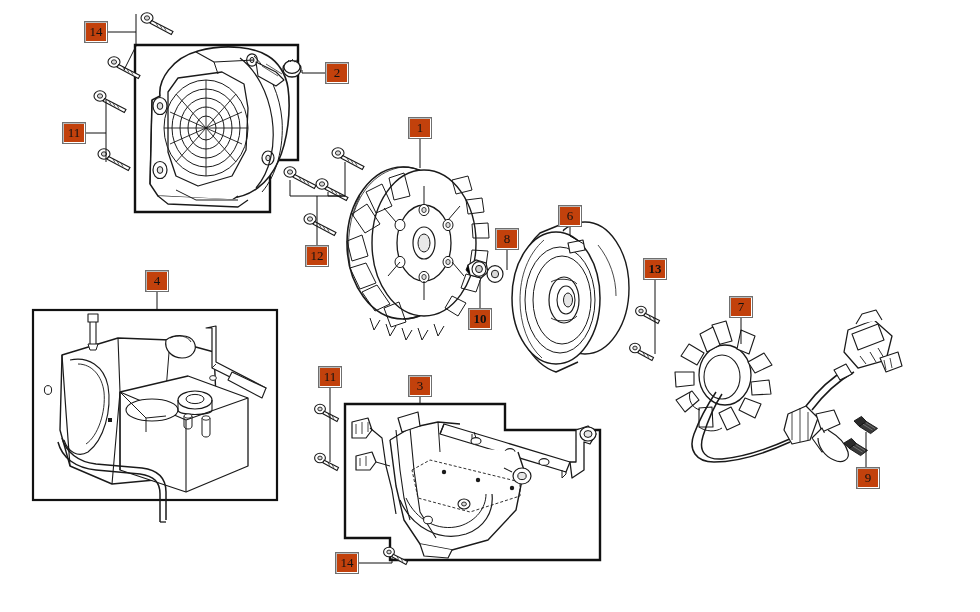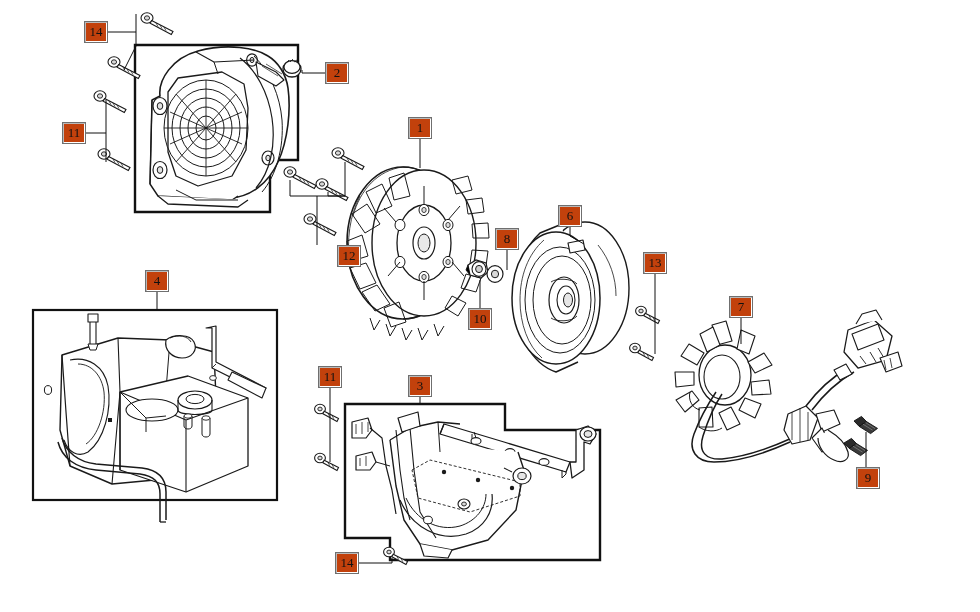--- a/index.html
+++ b/index.html
@@ -438,23 +438,23 @@
     <path d="M359,563 L392,563 L392,558"></path>
   </g>
 </svg>
 
 <div class="callout" style="left:84px;  top:21px;">14</div>
 <div class="callout" style="left:325px; top:62px;">2</div>
 <div class="callout" style="left:62px;  top:122px;">11</div>
 <div class="callout" style="left:408px; top:117px;">1</div>
 <div class="callout" style="left:495px; top:228px;">8</div>
 <div class="callout" style="left:558px; top:205px;">6</div>
-<div class="callout" style="left:643px; top:252px;">13</div>
+<div class="callout" style="left:643px; top:258px;font-weight:bold;">13</div>
 <div class="callout" style="left:729px; top:296px;">7</div>
-<div class="callout" style="left:468px; top:308px;">10</div>
+<div class="callout" style="left:468px; top:308px;font-weight:bold;">10</div>
 <div class="callout" style="left:145px; top:270px;">4</div>
 <div class="callout" style="left:318px; top:366px;">11</div>
 <div class="callout" style="left:408px; top:375px;">3</div>
-<div class="callout" style="left:305px; top:245px;margin-left:32px;">12</div>
+<div class="callout" style="left:305px; top:245px;">12</div>
 <div class="callout" style="left:856px; top:467px;">9</div>
 <div class="callout" style="left:335px; top:552px;">14</div>
 
 </div>
 
 </body></html>

